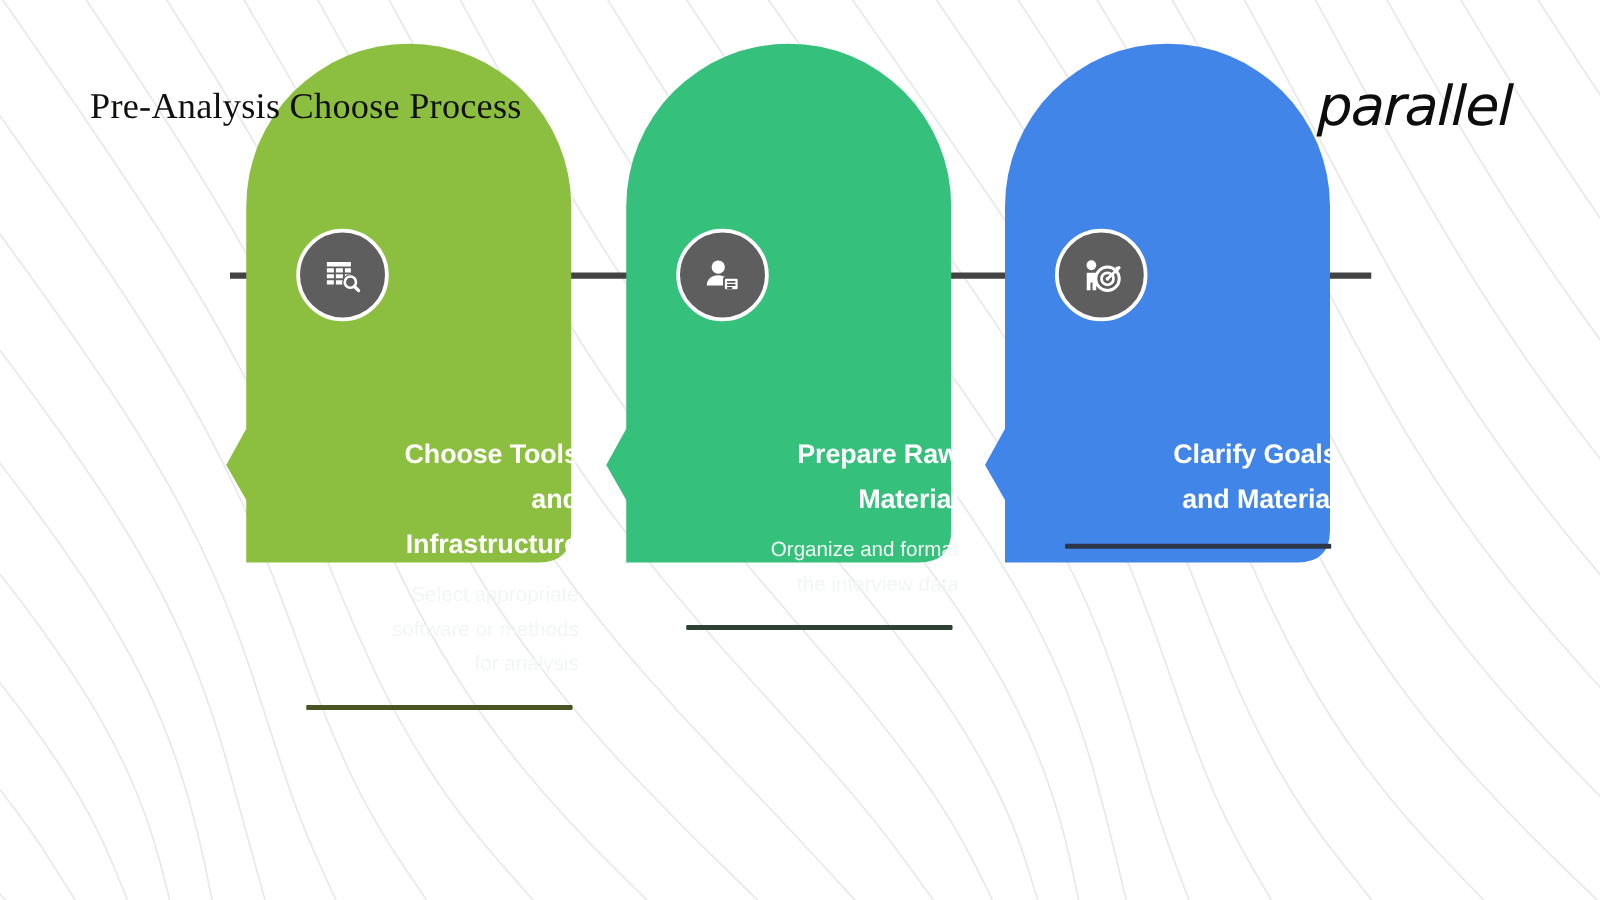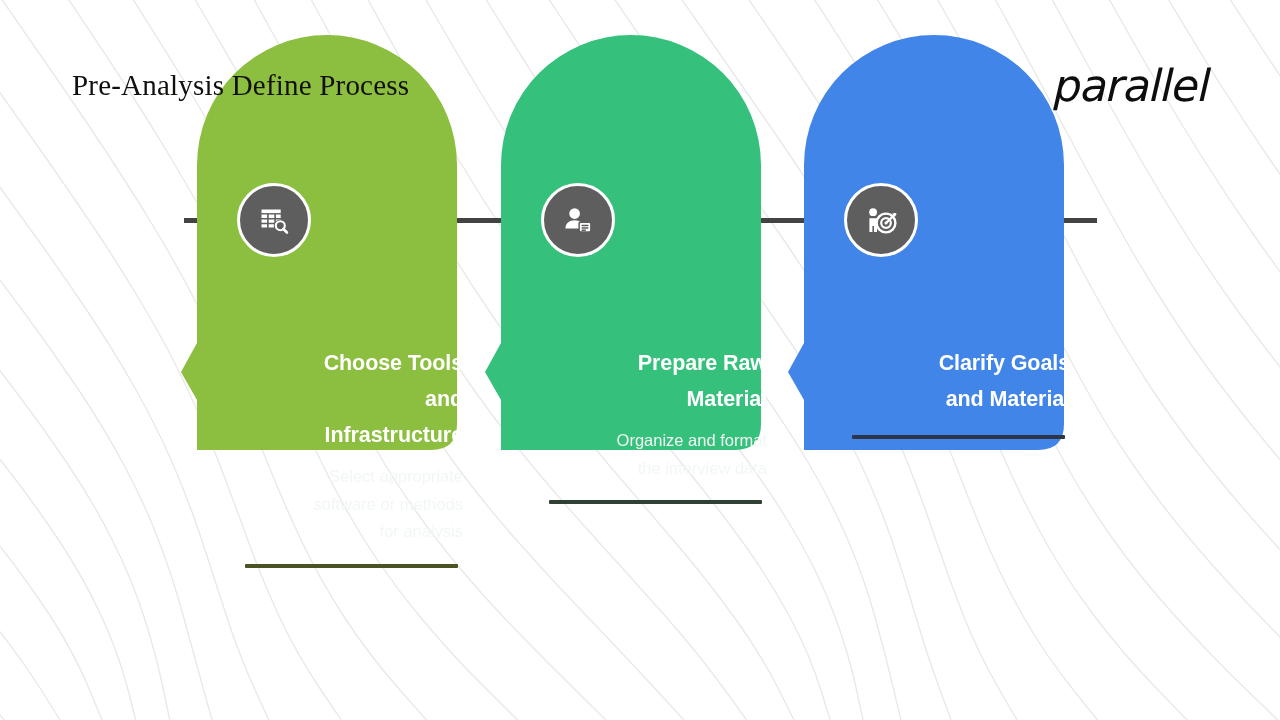--- a/index.html
+++ b/index.html
@@ -196,21 +196,21 @@
       <path d="M 1663.0 -30.0 Q 1705.2 46.0 1725.5 84.0 Q 1745.7 122.0 1765.6 160.0 Q 1785.4 198.0 1806.0 236.0 Q 1826.5 274.0 1849.6 312.0 Q 1872.7 350.0 1900.0 388.0 Q 1927.3 426.0 1959.2 464.0 Q 1991.0 502.0 2025.5 540.0 Q 2060.0 578.0 2092.9 616.0 Q 2125.8 654.0 2152.0 692.0 T 2178.2 730.0"></path>
       <path d="M 1720.4 -30.0 Q 1761.5 46.0 1782.0 84.0 Q 1802.5 122.0 1823.6 160.0 Q 1844.7 198.0 1867.7 236.0 Q 1890.7 274.0 1917.0 312.0 Q 1943.4 350.0 1973.5 388.0 Q 2003.6 426.0 2036.3 464.0 Q 2068.9 502.0 2100.8 540.0 Q 2132.6 578.0 2159.2 616.0 Q 2185.8 654.0 2203.5 692.0 T 2221.2 730.0"></path>
       <path d="M 1777.0 -30.0 Q 1818.7 46.0 1840.3 84.0 Q 1861.9 122.0 1885.0 160.0 Q 1908.1 198.0 1933.7 236.0 Q 1959.4 274.0 1988.1 312.0 Q 2016.8 350.0 2047.8 388.0 Q 2078.9 426.0 2109.6 464.0 Q 2140.4 502.0 2167.2 540.0 Q 2194.0 578.0 2213.4 616.0 Q 2232.8 654.0 2243.7 692.0 T 2254.6 730.0"></path>
       <path d="M 1834.3 -30.0 Q 1878.2 46.0 1901.5 84.0 Q 1924.8 122.0 1950.0 160.0 Q 1975.3 198.0 2002.9 236.0 Q 2030.5 274.0 2060.1 312.0 Q 2089.8 350.0 2119.5 388.0 Q 2149.2 426.0 2175.9 464.0 Q 2202.7 502.0 2223.5 540.0 Q 2244.2 578.0 2257.7 616.0 Q 2271.1 654.0 2279.0 692.0 T 2286.8 730.0"></path>
       <path d="M 1893.7 -30.0 Q 1940.8 46.0 1965.8 84.0 Q 1990.9 122.0 2017.8 160.0 Q 2044.6 198.0 2073.1 236.0 Q 2101.5 274.0 2130.2 312.0 Q 2158.9 350.0 2185.5 388.0 Q 2212.1 426.0 2233.9 464.0 Q 2255.7 502.0 2271.3 540.0 Q 2286.9 578.0 2297.3 616.0 Q 2307.7 654.0 2317.2 692.0 T 2326.7 730.0"></path>
       <path d="M 1955.9 -30.0 Q 2006.2 46.0 2032.6 84.0 Q 2059.0 122.0 2086.5 160.0 Q 2114.0 198.0 2141.8 236.0 Q 2169.6 274.0 2195.9 312.0 Q 2222.2 350.0 2244.8 388.0 Q 2267.4 426.0 2284.7 464.0 Q 2302.1 502.0 2314.8 540.0 Q 2327.6 578.0 2338.9 616.0 Q 2350.2 654.0 2365.4 692.0 T 2380.6 730.0"></path>
       <path d="M 2021.0 -30.0 Q 2073.4 46.0 2100.4 84.0 Q 2127.3 122.0 2154.3 160.0 Q 2181.3 198.0 2207.2 236.0 Q 2233.1 274.0 2256.2 312.0 Q 2279.2 350.0 2298.1 388.0 Q 2316.9 426.0 2331.7 464.0 Q 2346.5 502.0 2359.6 540.0 Q 2372.6 578.0 2388.5 616.0 Q 2404.3 654.0 2427.7 692.0 T 2451.1 730.0"></path>
     </g>
 </svg>
 
-<div id="page-title">Pre-Analysis Define Process</div>
+<div id="page-title">Pre-Analysis Choose Process</div>
 
 <div id="brand-logo">
   <span id="brand-logo-text">parallel</span>
 </div>
 
 <div id="timeline-rail" style="background: rgb(67, 67, 67);"></div>
 
 <div id="steps">
 
   <div class="step" style="left:197px;">

